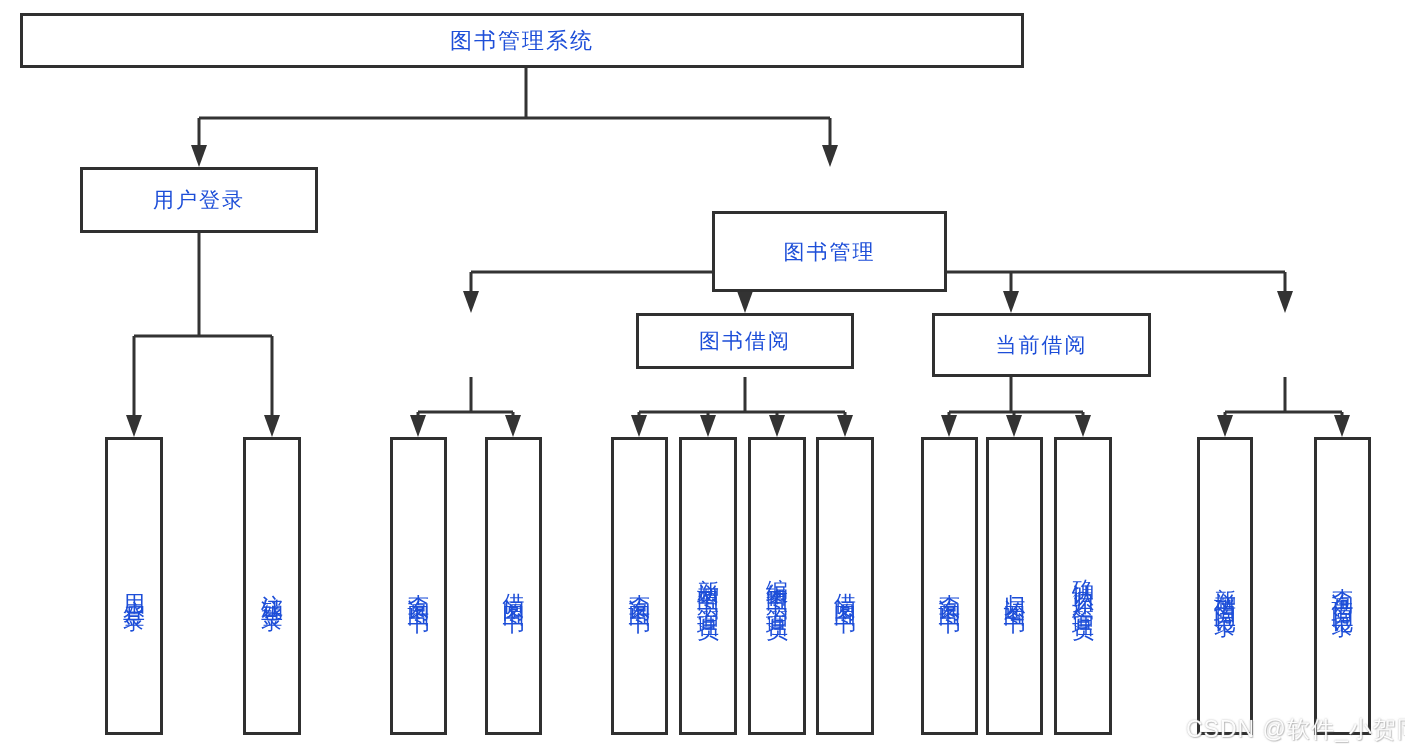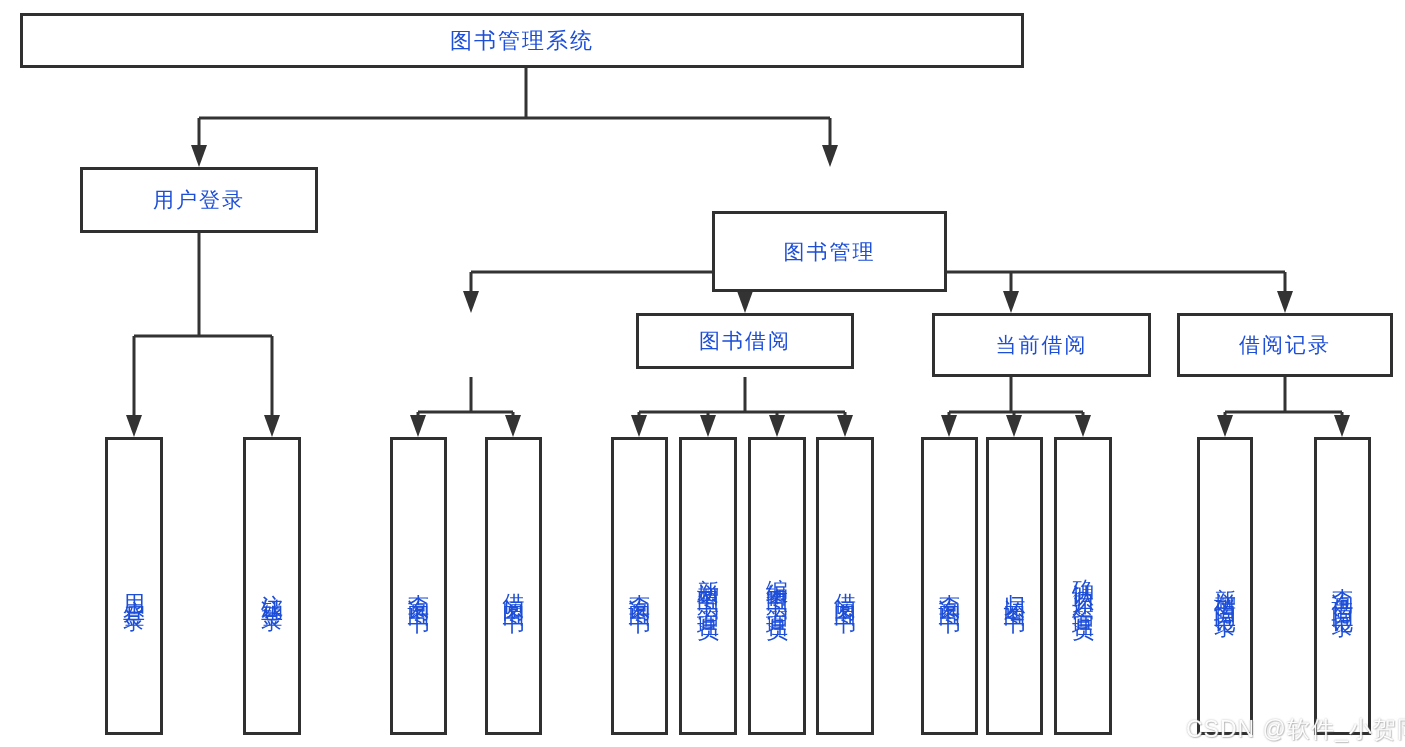--- a/index.html
+++ b/index.html
@@ -118,23 +118,20 @@
   <div class="node node-h" style="left:712px; top:167px; width:235px; height:81px;margin-top:44px;">
     <span>图书管理</span>
   </div>
 
   <div class="node node-h" style="left:636px; top:313px; width:218px; height:56px;">
     <span>图书借阅</span>
   </div>
   <div class="node node-h" style="left:902px; top:313px; width:219px; height:64px;margin-left:30px;">
     <span>当前借阅</span>
   </div>
-  <div class="node node-h" style="left:1177px; top:313px; width:216px; height:64px;">
-    <span>借阅记录</span>
-  </div>
 
   <div class="node node-v" style="left:105px; top:437px; width:58px; height:298px;">
     <span>用户登录</span>
   </div>
   <div class="node node-v" style="left:243px; top:437px; width:58px; height:298px;">
     <span>注销登录</span>
   </div>
   <div class="node node-v" style="left:390px; top:437px; width:57px; height:298px;">
     <span>查询图书</span>
   </div>

